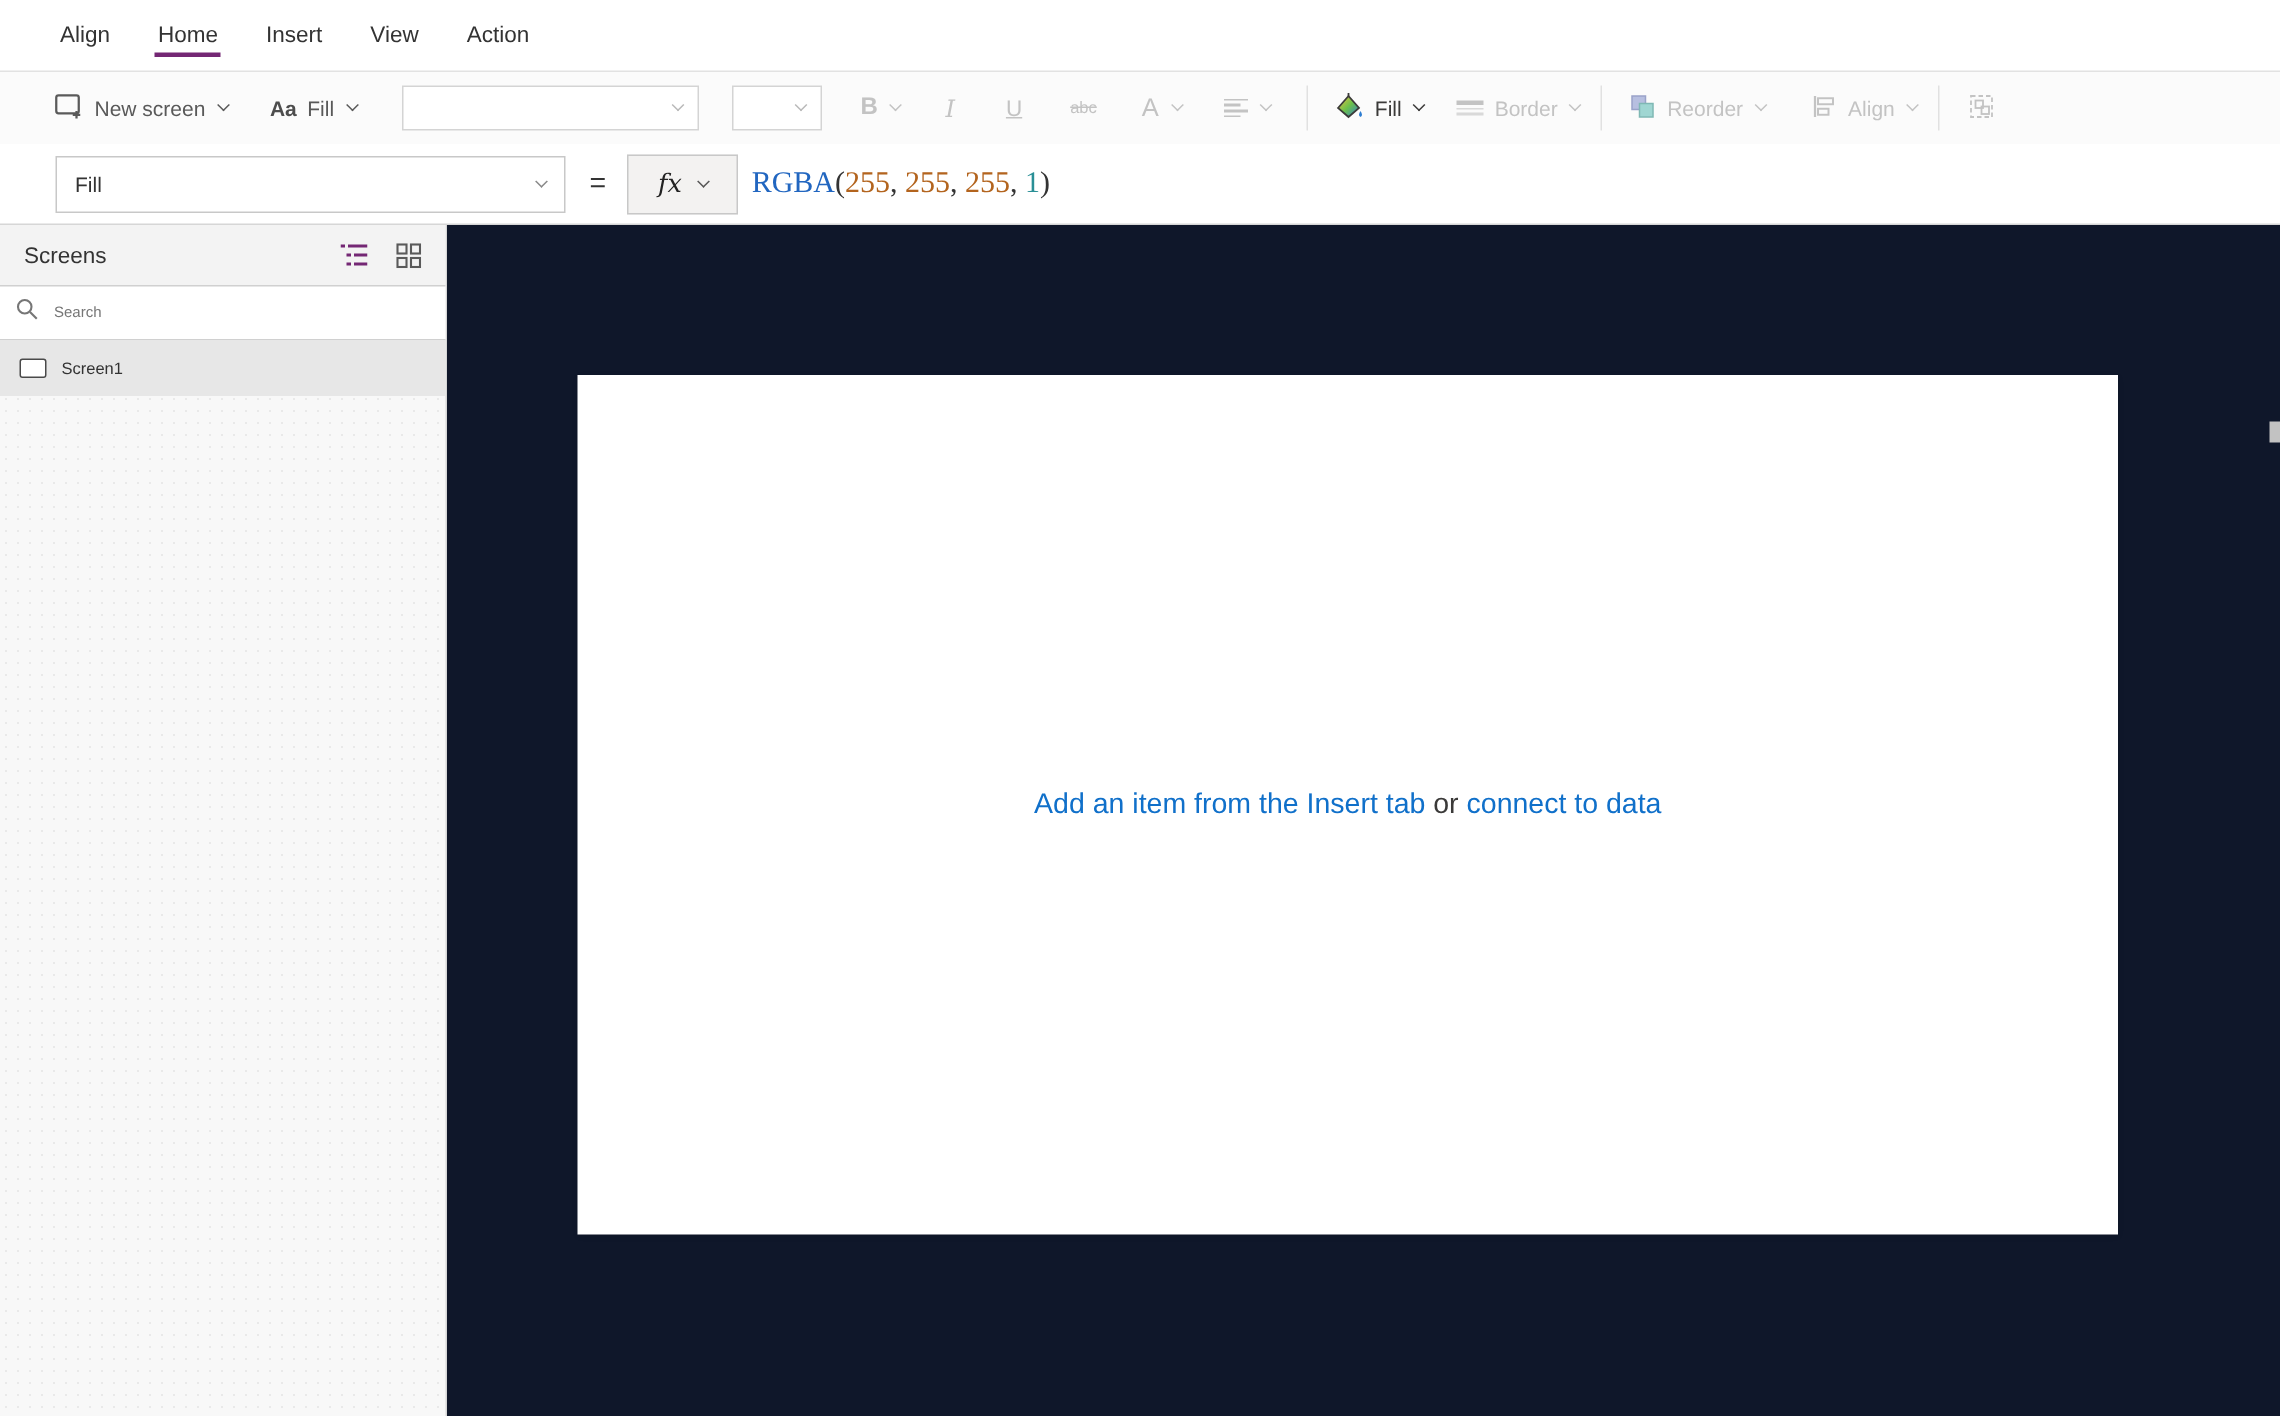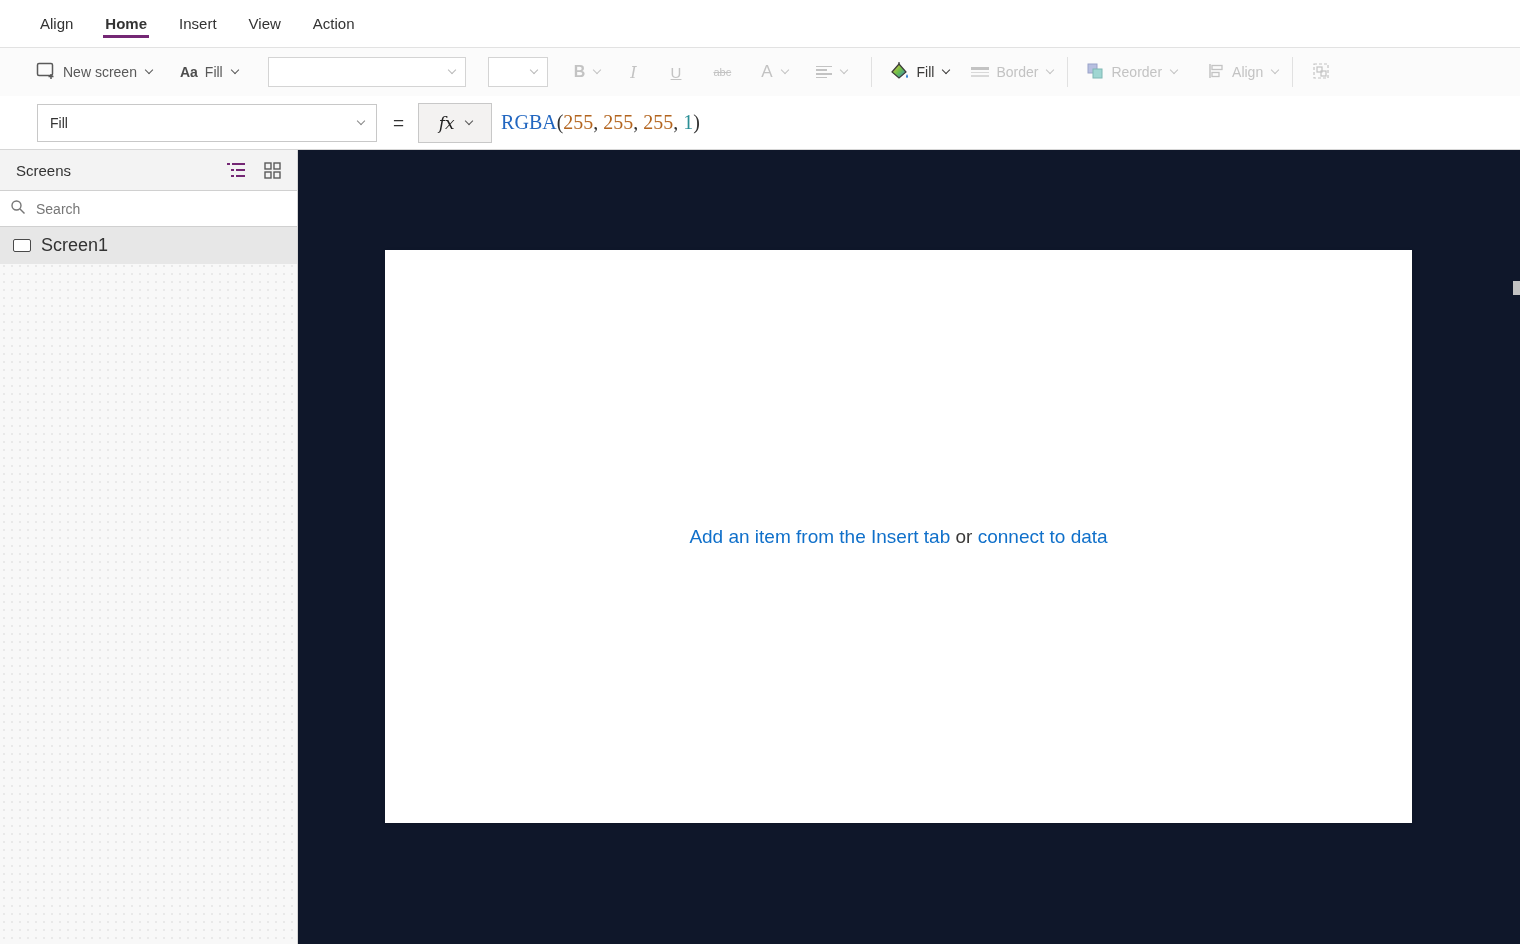--- a/index.html
+++ b/index.html
@@ -9,21 +9,21 @@
     font-family:"Liberation Sans", sans-serif;
     background:#ffffff; color:#323130;
   }
 
   
   .menubar {
     height:48px; background:#fff; border-bottom:1px solid #e2e2e2;
     display:flex; align-items:center; padding-left:38px; gap:28px;
   }
   .menu-item { font-size:15px; color:#333; padding:6px 2px; cursor:pointer; }
-  .menu-item.active { font-weight:bold; border-bottom:3px solid #742774; padding-bottom:3px; }
+  .menu-item.active { font-weight:normal; border-bottom:3px solid #742774; padding-bottom:3px; }
 
   
   .ribbon {
     height:48px; background:#fbfbfb; display:flex; align-items:center;
     padding-left:36px; overflow:hidden; white-space:nowrap;
   }
   .rbtn { display:flex; align-items:center; gap:7px; font-size:14px; color:#595959; cursor:pointer; flex:0 0 auto; }
   .rbtn.dark { color:#3b3a39; }
   .rbtn.disabled { color:#c3c3c3; cursor:default; }
   .cv {
@@ -86,27 +86,27 @@
     background:#f3f3f3;
   }
   .sidebar-title { flex:1; font-size:15px; color:#333; }
   .view-toggle { display:flex; align-items:center; gap:18px; }
   .vt-icon { width:18px; height:18px; cursor:pointer; display:flex; align-items:center; justify-content:center; }
   .search-box {
     height:37px; background:#fff; border-top:1px solid #d0d0d0; border-bottom:1px solid #d0d0d0;
     display:flex; align-items:center; padding:0 10px; gap:8px;
   }
   .search-box input {
-    border:none; outline:none; flex:1; font-size:14px; color:#333;
+    border:none; outline:none; flex:1; font-size:10px; color:#333;
     font-family:"Liberation Sans", sans-serif; background:transparent;
   }
   .search-box input::placeholder { color:#767676; }
   .screen-item {
     height:37px; display:flex; align-items:center; gap:10px; padding:0 13px;
-    background:#e7e7e7; font-size:18px; color:#333; cursor:pointer;
+    background:#e7e7e7; font-size:11px; color:#333; cursor:pointer;
   }
   .screen-thumb {
     width:18px; height:13px; background:#fff; border:1.5px solid #4a4a4a; border-radius:2px;
   }
 
   
   .canvas-area { position:relative; flex:1; }
   .artboard {
     position:absolute; left:87px; top:100px; width:1027px; height:573px;
     background:#fff; box-shadow:0 1px 4px rgba(0,0,0,0.10);

